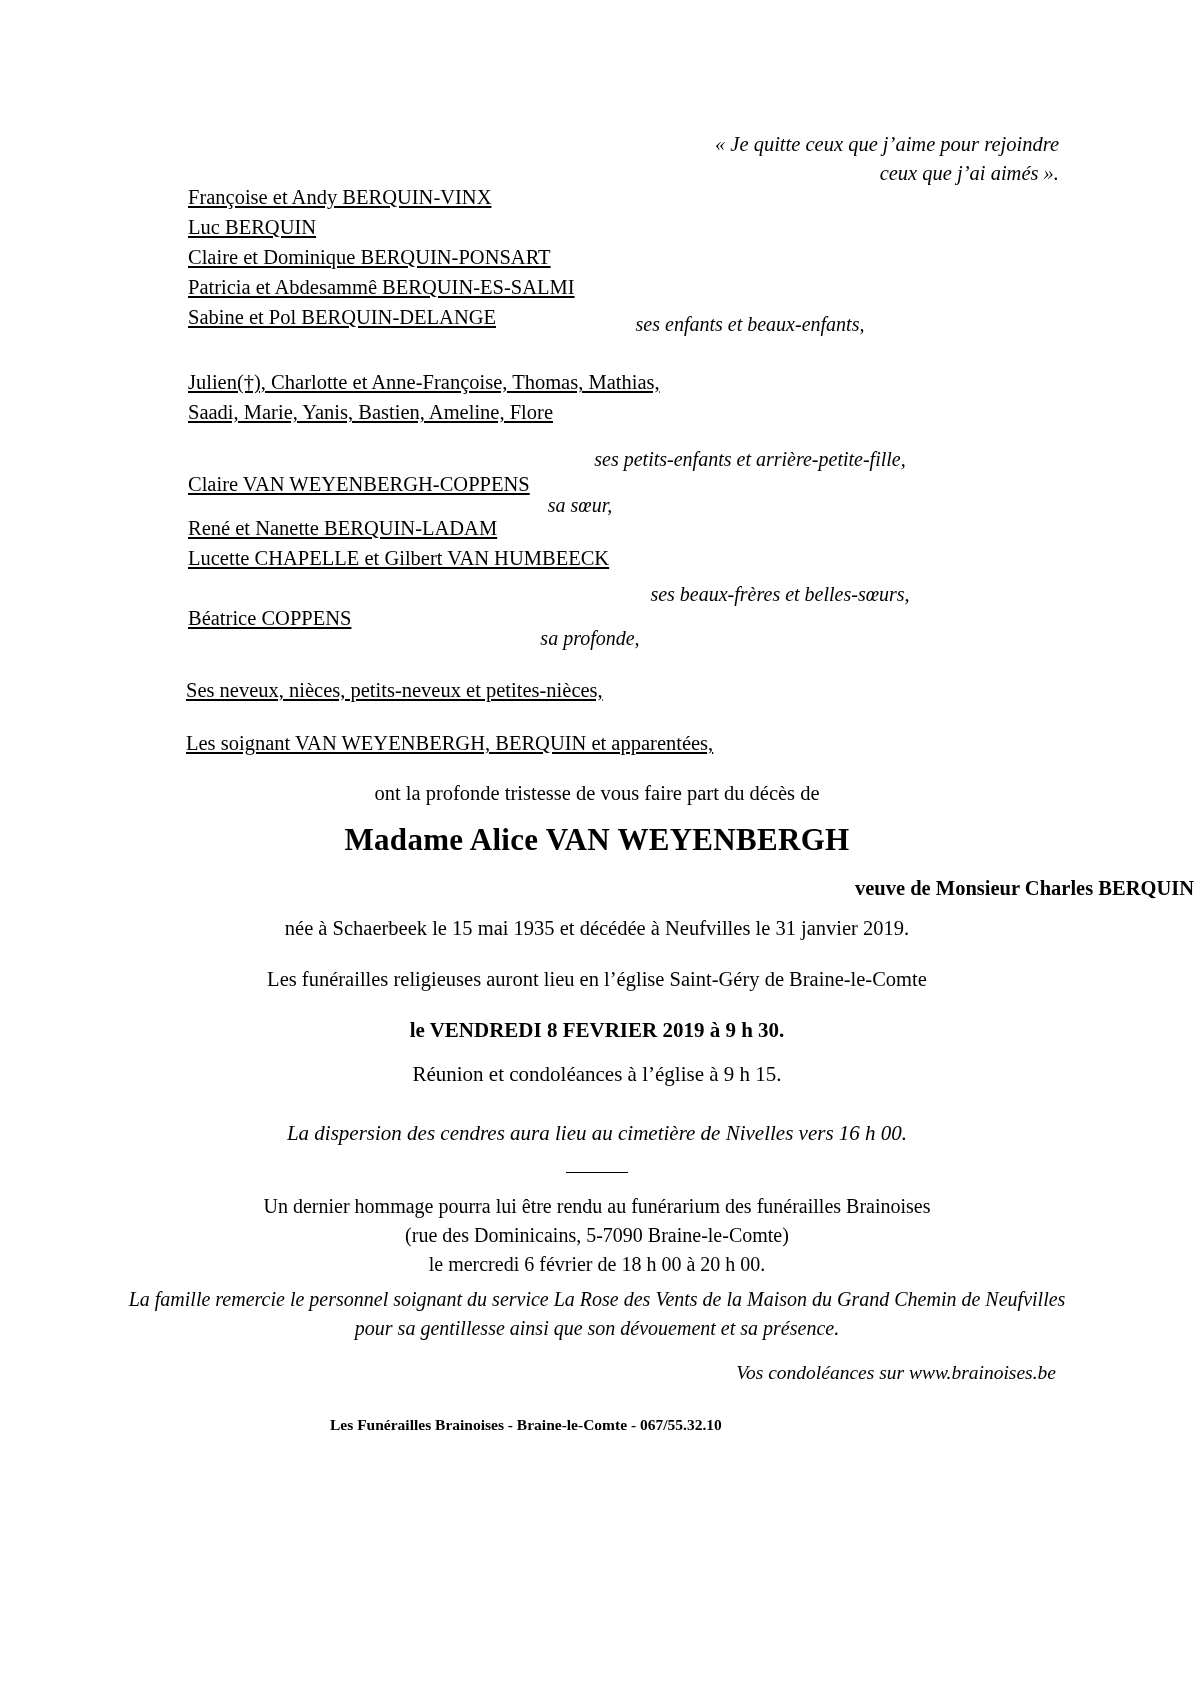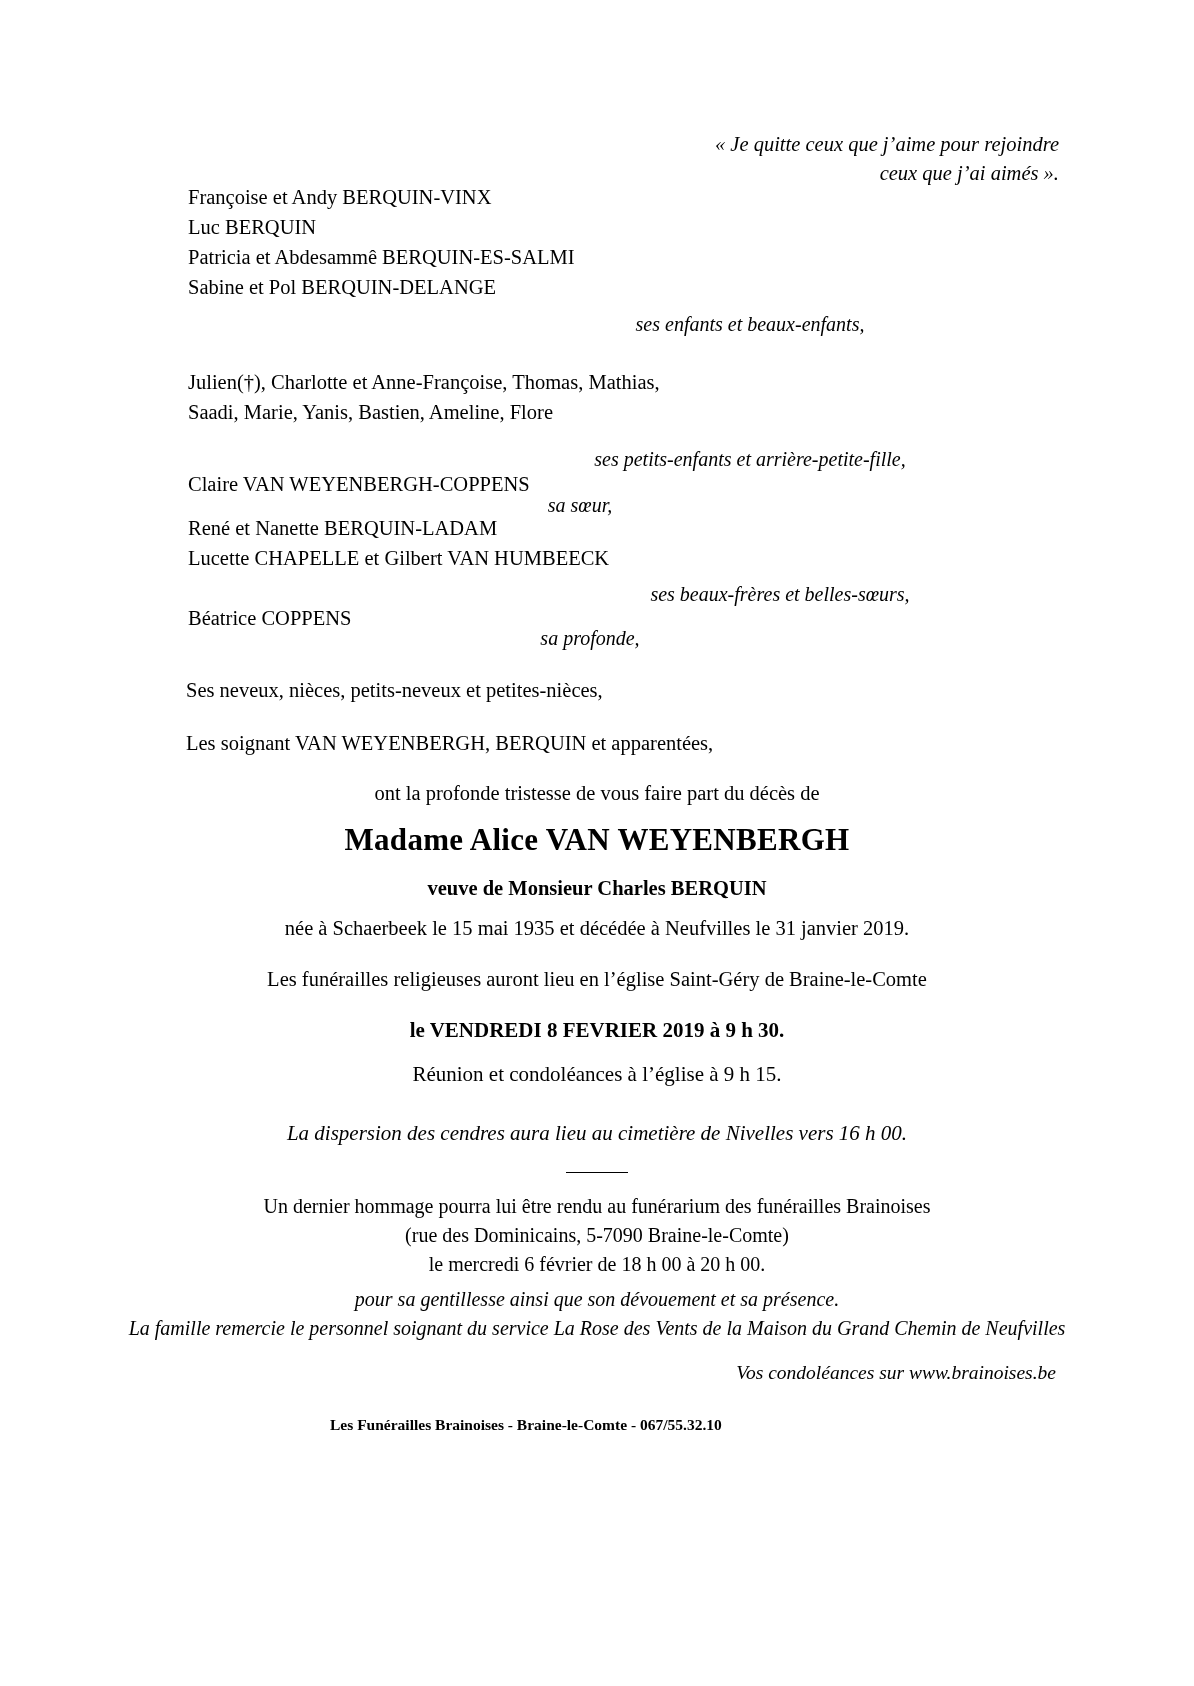--- a/index.html
+++ b/index.html
@@ -32,20 +32,21 @@
     font-style: italic;
     font-size: 20.5px;
     line-height: 1.42;
   }
 
   .block {
     position: absolute;
     left: 188px;
     font-size: 20.5px;
     line-height: 1.46;
+    text-decoration: underline;
   }
 
   .names {
     top: 183px;
     width: 820px;
   }
   .names div { white-space: nowrap; }
 
   .role-enfants {
     position: absolute;
@@ -140,20 +141,21 @@
     top: 822px;
     font-size: 31px;
     font-weight: bold;
     letter-spacing: 0.3px;
   }
 
   .widow {
     top: 877px;
     font-size: 20.5px;
     font-weight: bold;
+    text-align: right;
   }
 
   .birth-death {
     top: 917px;
     font-size: 20.5px;
   }
 
   .funeral-place {
     top: 968px;
     font-size: 20.5px;
@@ -220,20 +222,21 @@
 <div class="page">
 
   <div class="epigraph">
     <div>« Je quitte ceux que j’aime pour rejoindre</div>
     <div>ceux que j’ai aimés ».</div>
   </div>
 
   <div class="block names">
     <div>Françoise et Andy BERQUIN-VINX</div>
     <div>Luc BERQUIN</div>
+    <div>Claire et Dominique BERQUIN-PONSART</div>
     <div>Patricia et Abdesammê BERQUIN-ES-SALMI</div>
     <div>Sabine et Pol BERQUIN-DELANGE</div>
   </div>
 
   <div class="role-enfants">ses enfants et beaux-enfants,</div>
 
   <div class="block grandchildren">
     <div>Julien(†), Charlotte et Anne-Françoise, Thomas, Mathias,</div>
     <div>Saadi, Marie, Yanis, Bastien, Ameline, Flore</div>
   </div>
@@ -267,21 +270,21 @@
 
   <div class="divider"></div>
 
   <div class="centered tribute">
     <div>Un dernier hommage pourra lui être rendu au funérarium des funérailles Brainoises</div>
     <div>(rue des Dominicains, 5-7090 Braine-le-Comte)</div>
     <div>le mercredi 6 février de 18 h 00 à 20 h 00.</div>
   </div>
 
   <div class="centered thanks">
+    <div>La famille remercie le personnel soignant du service La Rose des Vents de la Maison du Grand Chemin de Neufvilles</div>
     <div>pour sa gentillesse ainsi que son dévouement et sa présence.</div>
-    <div>La famille remercie le personnel soignant du service La Rose des Vents de la Maison du Grand Chemin de Neufvilles</div>
   </div>
 
   <div class="condolences-web">Vos condoléances sur www.brainoises.be</div>
 
   <div class="footer">Les Funérailles Brainoises - Braine-le-Comte - 067/55.32.10</div>
 
 </div>
 
 </body></html>

